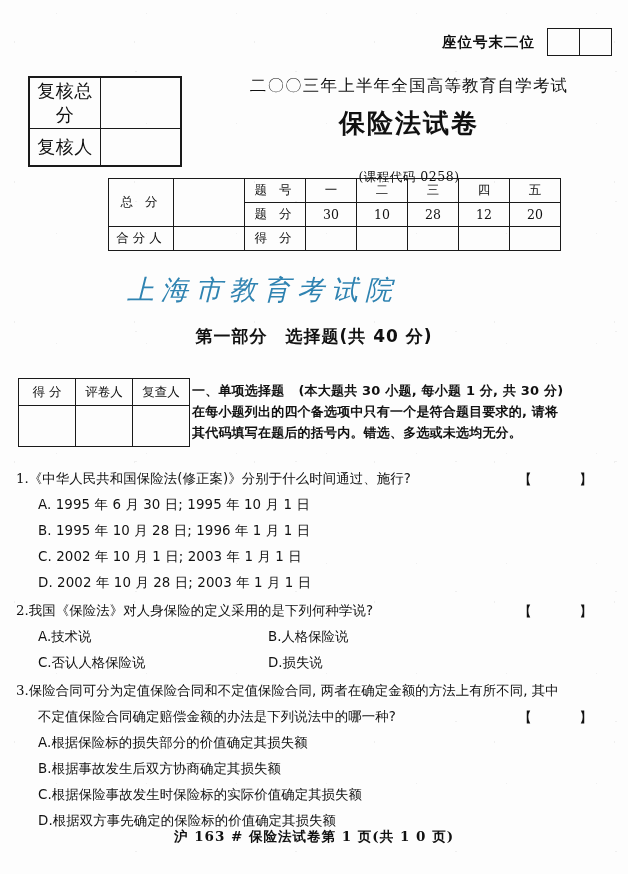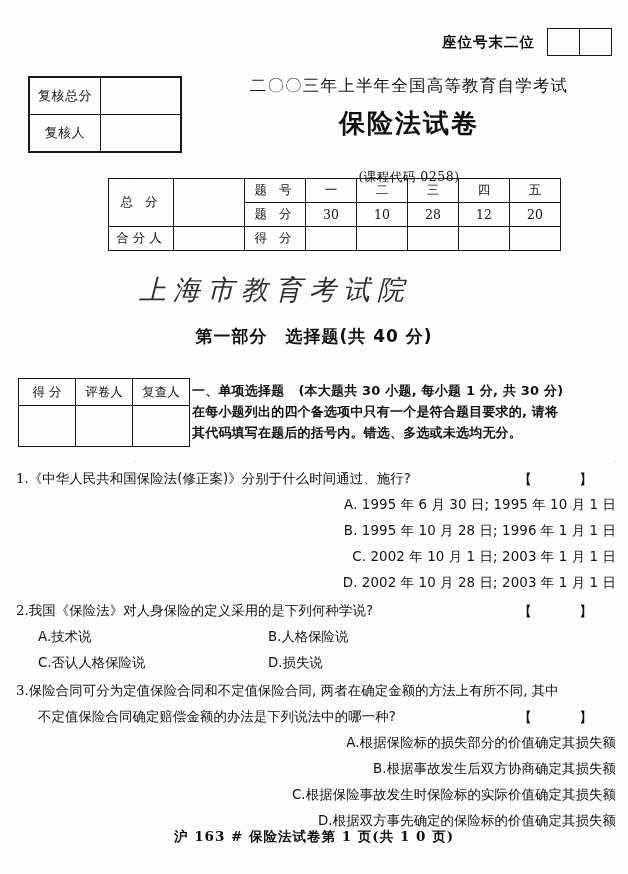--- a/index.html
+++ b/index.html
@@ -32,21 +32,21 @@
 
   
   .review-box{
     position:absolute;left:28px;top:76px;
     width:152px;border:1.5px solid #1a1a1a;
     border-collapse:collapse;
   }
   .review-box table{border-collapse:collapse;width:100%;}
   .review-box td{
     border:1.2px solid #1a1a1a;
-    height:34px;font-size:13px;text-align:center;
+    height:34px;font-size:18px;text-align:center;
     vertical-align:middle;
   }
   .review-box td.lab{width:68px;letter-spacing:0.5px;}
 
   
   .titles{
     position:absolute;left:204px;top:75px;width:410px;text-align:center;
   }
   .t-main{
     font-size:16.5px;letter-spacing:1.2px;white-space:nowrap;
@@ -68,24 +68,24 @@
     font-size:12.5px;text-align:center;vertical-align:middle;
     height:21px;
   }
   td.sc-lab{width:62px;letter-spacing:4px;}
   td.sc-blank{width:68px;}
   td.sc-hd{width:58px;letter-spacing:4px;}
   td.sc-num{width:48px;font-family:"DejaVu Serif","Liberation Serif",serif;}
 
   
   .stamp{
-    position:absolute;left:12px;top:272px;width:526px;text-align:center;
+    position:absolute;left:0;top:272px;width:526px;text-align:center;
     font-size:27px;letter-spacing:7px;
     font-family:"DejaVu Serif","Liberation Serif",serif;
-    color:#000000;
+    color:#0369a1;
     font-style:italic;
     opacity:.82;
   }
   
   .part-head{
     position:absolute;left:0;top:325px;width:628px;text-align:center;
     font-size:17px;font-weight:bold;letter-spacing:1px;
   }
   .part-head .gap{display:inline-block;width:18px;}
 
@@ -118,21 +118,21 @@
     height:26px;line-height:26px;white-space:nowrap;
   }
   .q-line.wrap{padding-right:0;}
   .q-text{letter-spacing:0.1px;}
   .q-cont{padding-left:22px;}
   .brk{
     position:absolute;right:22px;top:0;height:26px;line-height:26px;
     font-size:14px;letter-spacing:1px;white-space:nowrap;
   }
   .brk .sp{display:inline-block;width:46px;}
-  .opts{padding-left:22px;text-align:right;}
+  .opts{padding-left:22px;}
   .opt{height:26px;line-height:26px;white-space:nowrap;letter-spacing:0.1px;}
   .opts2{padding-left:22px;display:block;}
   .opt-row{height:26px;line-height:26px;display:flex;}
   .opt-row .c1{width:230px;}
   .opt-row .c2{flex:1;}
   .num{font-family:"DejaVu Serif","Liberation Serif",serif;}
 
   
   .footer{
     position:absolute;left:0;top:828px;width:628px;text-align:center;

